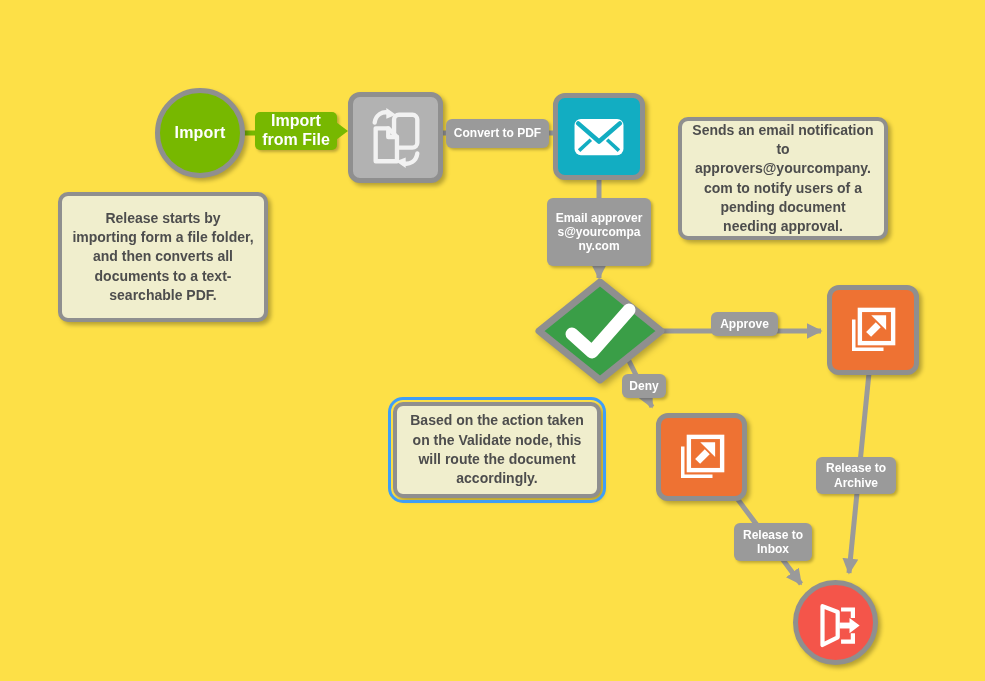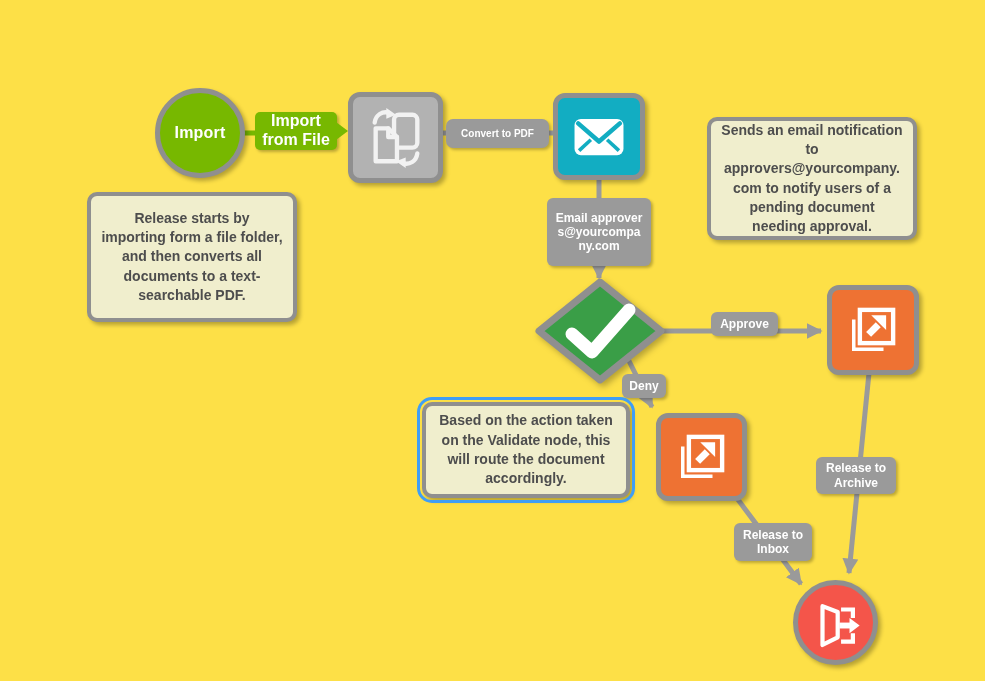--- a/index.html
+++ b/index.html
@@ -30,21 +30,20 @@
     border-left:12px solid #77b800;
   }
   .edge-label.breakall span{word-break:break-all;}
   .note{
     position:absolute;box-sizing:border-box;
     background:#f0eecd;border:4px solid #8f8f8f;border-radius:10px;
     color:#4d4d4d;font-size:14px;line-height:1.38;text-align:center;
     display:flex;align-items:center;justify-content:center;
     padding:6px 10px;box-shadow:3px 3px 4px rgba(0,0,0,0.28);
     overflow-wrap:anywhere;
-    margin-left:29px;
   }
   .note.selected{outline:3px solid #3f9ef6;outline-offset:2px;}
   .diamond{position:absolute;filter:drop-shadow(3px 3px 3px rgba(0,0,0,0.28));}
 </style>
 </head>
 <body>
 
 <div class="canvas">
 
   <svg class="connectors" width="985" height="681" viewBox="0 0 985 681">
@@ -78,21 +77,21 @@
         <path d="M11,22 H24 L33,31 V56 H11 Z" fill="#b2b2b2"></path>
         <path d="M24,22 V31 H33"></path>
         <path d="M10,16 C11,8 18,4 25,6"></path>
         <path d="M54,48 C53,56 46,60 39,58"></path>
       </g>
       <polygon points="22,1 32,8 22,12" fill="#f2f2f2"></polygon>
       <polygon points="42,63 32,56 42,52" fill="#f2f2f2"></polygon>
     </svg>
   </div>
 
-  <div class="edge-label" style="left:446px;top:119px;width:103px;height:29px;font-size:10px;border-radius:7px;">
+  <div class="edge-label" style="left:446px;top:119px;width:103px;height:29px;font-size:12px;">
     <span>Convert to PDF</span>
   </div>
 
   <div class="node" style="left:553px;top:93px;width:92px;height:87px;background:#12adc2;">
     <svg viewBox="0 0 64 64" width="60" height="58">
       <rect x="5" y="12" width="54" height="40" rx="7" fill="#ffffff"></rect>
       <polyline points="9,17 32,37 55,17" fill="none" stroke="#12adc2" stroke-width="5" stroke-linecap="round" stroke-linejoin="round"></polyline>
       <line x1="10" y1="47" x2="23" y2="35" stroke="#12adc2" stroke-width="4"></line>
       <line x1="54" y1="47" x2="41" y2="35" stroke="#12adc2" stroke-width="4"></line>
     </svg>

